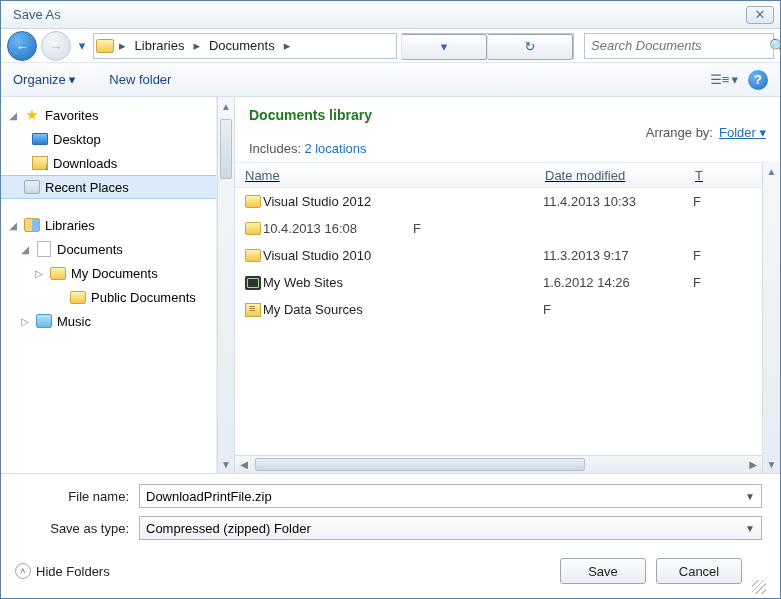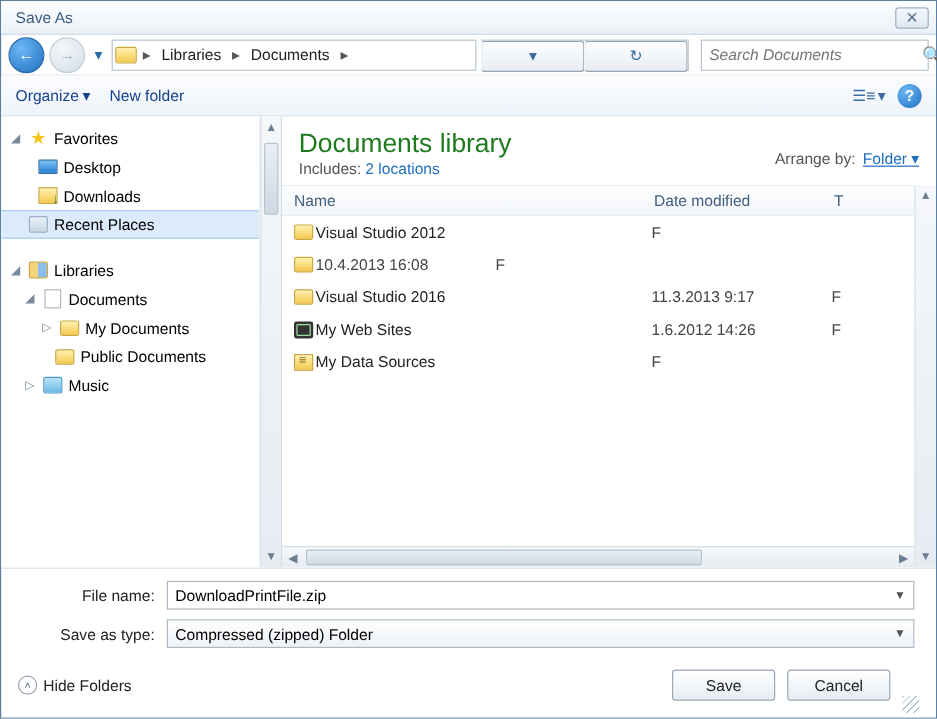--- a/index.html
+++ b/index.html
@@ -16,21 +16,21 @@
   .addressbar { flex:1; height:26px; border:1px solid #b8c5d1; background:#fff; display:flex; align-items:center; overflow:hidden;}
   .addressbar .seg { display:flex; align-items:center; height:100%; }
   .addressbar .crumb { padding:0 6px; color:#222; cursor:pointer; height:100%; display:flex; align-items:center;}
   .addressbar .arrow { color:#555; padding:0 3px; cursor:pointer;}
   .foldericon-sm { width:18px; height:14px; background:linear-gradient(#fff2b0,#f5c84d); border:1px solid #caa63e; border-radius:2px; margin:0 2px;}
   .refreshgrp { display:flex; border:1px solid #b8c5d1; border-left:none; height:26px;}
   .refreshgrp .btn { width:26px; display:flex; align-items:center; justify-content:center; color:#3a6aa0; cursor:pointer; border-left:1px solid #dce4ec;}
   .searchbox { width:190px; height:26px; border:1px solid #b8c5d1; margin-left:6px; display:flex; align-items:center; padding:0 6px; color:#888; position:relative;}
   .searchbox input { border:none; outline:none; flex:1; font-style:italic; color:#777; font-size:13px;}
   .searchbox .mag { color:#4b72b5; font-size:14px;}
-  .toolbar { height:34px; background:linear-gradient(#fbfcfe,#eef4fb); border-bottom:1px solid #d7e0ea; display:flex; align-items:center; padding:0 12px; gap:16px;}
+  .toolbar { height:34px; background:linear-gradient(#fbfcfe,#eef4fb); border-bottom:1px solid #d7e0ea; display:flex; align-items:center; padding:0 12px; gap:34px;}
   .toolbar .tbtn { color:#15428b; cursor:pointer; display:flex; align-items:center; gap:3px;}
   .toolbar .right { margin-left:auto; display:flex; align-items:center; gap:10px;}
   .viewbtn { display:flex; align-items:center; gap:2px; color:#3a6aa0; cursor:pointer;}
   .helpbtn { width:20px; height:20px; border-radius:50%; background:radial-gradient(circle at 35% 30%,#6db7f5,#1e6fc0); color:#fff; display:flex; align-items:center; justify-content:center; font-weight:bold; font-size:13px; cursor:pointer;}
   .body { flex:1; display:flex; overflow:hidden; border-bottom:1px solid #d7e0ea;}
   .tree { width:216px; background:#fff; overflow-y:auto; padding:6px 0; border-right:1px solid #e8edf3;}
   .treescroll { width:18px; background:linear-gradient(#f5f7fa,#e6ecf2); border-left:1px solid #d5dde5; border-right:1px solid #d5dde5; position:relative;}
   .treescroll .thumb { position:absolute; left:2px; right:2px; top:22px; height:60px; background:linear-gradient(#e9eef4,#cfd9e3); border:1px solid #b6c2ce; border-radius:2px;}
   .treescroll .arr { position:absolute; left:0; right:0; height:18px; display:flex; align-items:center; justify-content:center; color:#6c7f92; font-size:10px; cursor:pointer;}
   .node { display:flex; align-items:center; height:24px; padding-left:6px; cursor:pointer; gap:4px;}
@@ -41,26 +41,26 @@
   .foldicon { width:16px; height:13px; background:linear-gradient(#fff2b0,#f5c84d); border:1px solid #caa63e; border-radius:2px;}
   .libicon { width:16px; height:14px; background:linear-gradient(90deg,#f6d57a 50%,#8abef0 50%); border:1px solid #caa63e; border-radius:2px;}
   .desktopicon{width:16px;height:12px;background:linear-gradient(#79c0f6,#2a7fd3);border:1px solid #2a6aa8;border-radius:1px;}
   .dlicon{width:16px;height:14px;background:linear-gradient(#fff2b0,#f5c84d);border:1px solid #caa63e;position:relative;}
   .dlicon::after{content:"↓";position:absolute;right:-2px;bottom:-3px;color:#2e8b2e;font-size:11px;font-weight:bold;}
   .recenticon{width:16px;height:14px;background:linear-gradient(#e9eff6,#c9d7e4);border:1px solid #9ab0c4;border-radius:2px;}
   .musicicon{width:16px;height:14px;background:linear-gradient(#b8e3f7,#6cb9e6);border:1px solid #4b9bd1;border-radius:2px;}
   .docflaticon{width:14px;height:16px;background:#fff;border:1px solid #b0b8c0;}
   .main { flex:1; display:flex; flex-direction:column; overflow:hidden;}
   .libhdr { padding:10px 14px 6px 14px; display:flex; justify-content:space-between; align-items:flex-start;}
-  .libtitle { color:#1e7a1e; font-size:22px; }
-  .libsub { color:#555; font-size:12px; margin-top:0;}
+  .libtitle { color:#1e7a1e; font-size:14px;font-weight:bold; }
+  .libsub { color:#555; font-size:12px; margin-top:18px;}
   .libsub .loclink { color:#1e6fc0; cursor:pointer;}
   .arrange { font-size:12px; color:#555; display:flex; align-items:center; gap:6px; padding-top:18px;}
   .arrange .val { color:#1e6fc0; cursor:pointer;text-decoration:underline;}
-  .colhdr { display:flex; border-top:1px solid #e8edf3; border-bottom:1px solid #e8edf3; background:linear-gradient(#fdfefe,#f3f6fa); height:26px; align-items:flex-end;}
+  .colhdr { display:flex; border-top:1px solid #e8edf3; border-bottom:1px solid #e8edf3; background:linear-gradient(#fdfefe,#f3f6fa); height:26px; align-items:flex-end;text-decoration:underline;}
   .colhdr .col { padding:0 10px; color:#41607f; cursor:pointer; height:100%; display:flex; align-items:center;}
   .colname{ flex:0 0 300px;} .coldate{flex:0 0 150px;} .coltype{flex:1;}
   .filelist { flex:1; overflow:hidden;}
   .row { display:flex; align-items:center; height:27px; padding-left:8px;}
   .row .ic { width:20px; display:flex; justify-content:center;}
   .row .nm { flex:0 0 280px; color:#222;}
   .row .dt { flex:0 0 150px; color:#444;}
   .row .tp { color:#444;}
   .webicon{width:16px;height:14px;background:#333;border-radius:2px;position:relative;}
   .webicon::after{content:"";position:absolute;inset:2px;border:1px solid #9fe09f;border-radius:1px;}
@@ -187,21 +187,21 @@
           </span>
           <span>Documents</span>
         </div>
       <div class="node" style="padding-left:32px">
           <span class="tw">▷</span>
           <span class="ticon">
             <span class="foldicon"></span>
           </span>
           <span>My Documents</span>
         </div>
-      <div class="node" style="padding-left:44px">
+      <div class="node" style="padding-left:68px">
           <span class="ticon">
             <span class="foldicon"></span>
           </span>
           <span>Public Documents</span>
         </div>
       <div class="node" style="padding-left:18px">
           <span class="tw">▷</span>
           <span class="ticon">
             <span class="musicicon"></span>
           </span>
@@ -235,34 +235,35 @@
             <div class="col colname">Name</div>
             <div class="col coldate">Date modified</div>
             <div class="col coltype">T</div>
           </div>
           <div class="filelist" id="filelist">
               <div class="row">
                 <span class="ic">
                   <span class="foldicon"></span>
                 </span>
                 <span class="nm">Visual Studio 2012</span>
+                <span class="dt">11.4.2013 10:33</span>
                 <span class="tp">F</span>
               </div>
               <div class="row">
                 <span class="ic">
                   <span class="foldicon"></span>
                 </span>
                 <span class="dt">10.4.2013 16:08</span>
                 <span class="tp">F</span>
               </div>
               <div class="row">
                 <span class="ic">
                   <span class="foldicon"></span>
                 </span>
-                <span class="nm">Visual Studio 2016</span>
+                <span class="nm">Visual Studio 2010</span>
                 <span class="dt">11.3.2013 9:17</span>
                 <span class="tp">F</span>
               </div>
               <div class="row">
                 <span class="ic">
                   <span class="webicon"></span>
                 </span>
                 <span class="nm">My Web Sites</span>
                 <span class="dt">1.6.2012 14:26</span>
                 <span class="tp">F</span>

